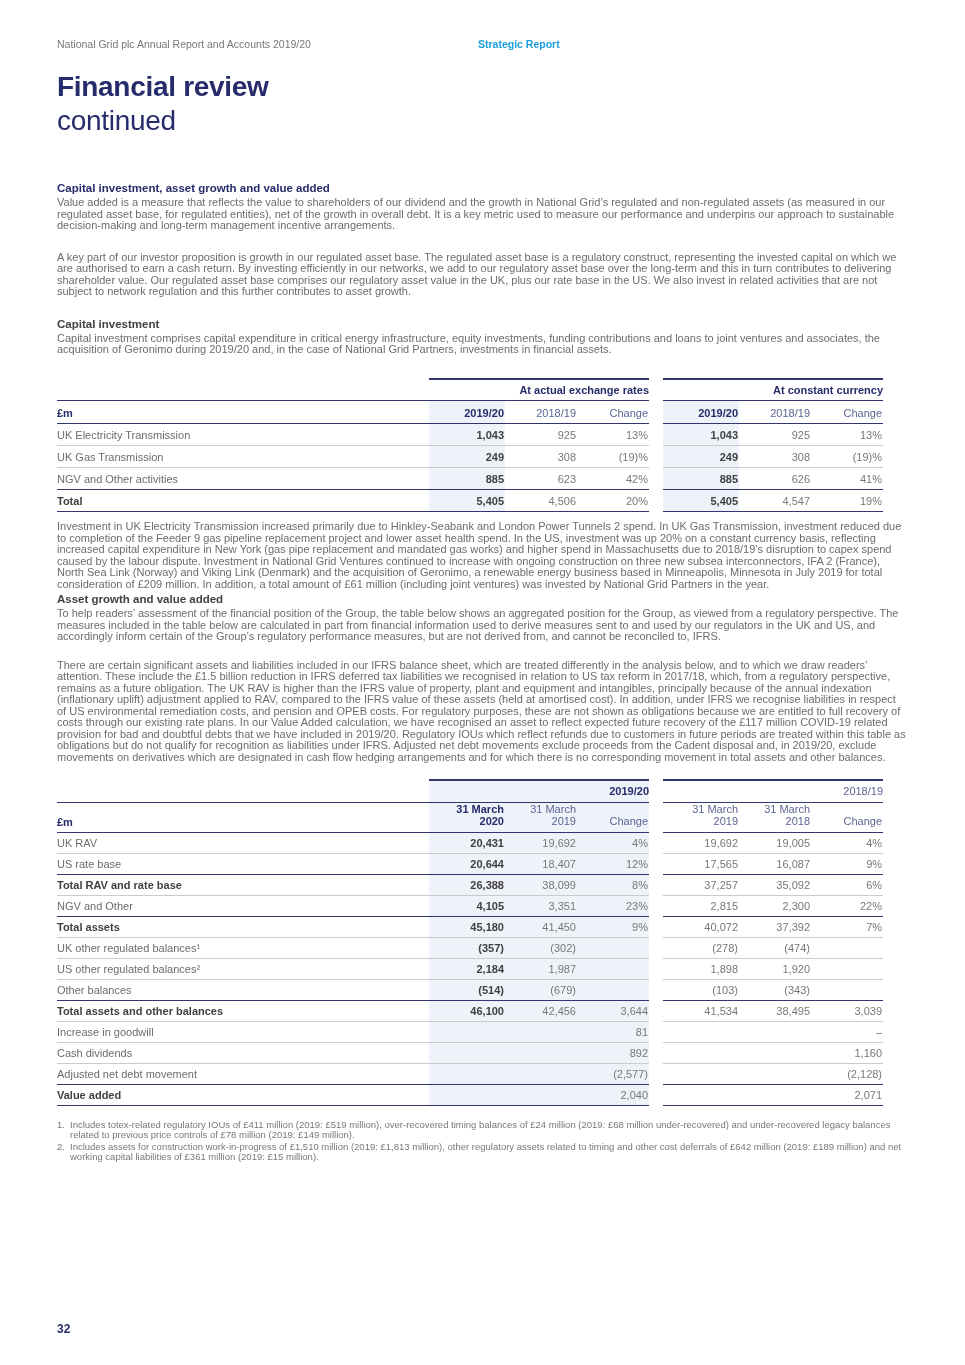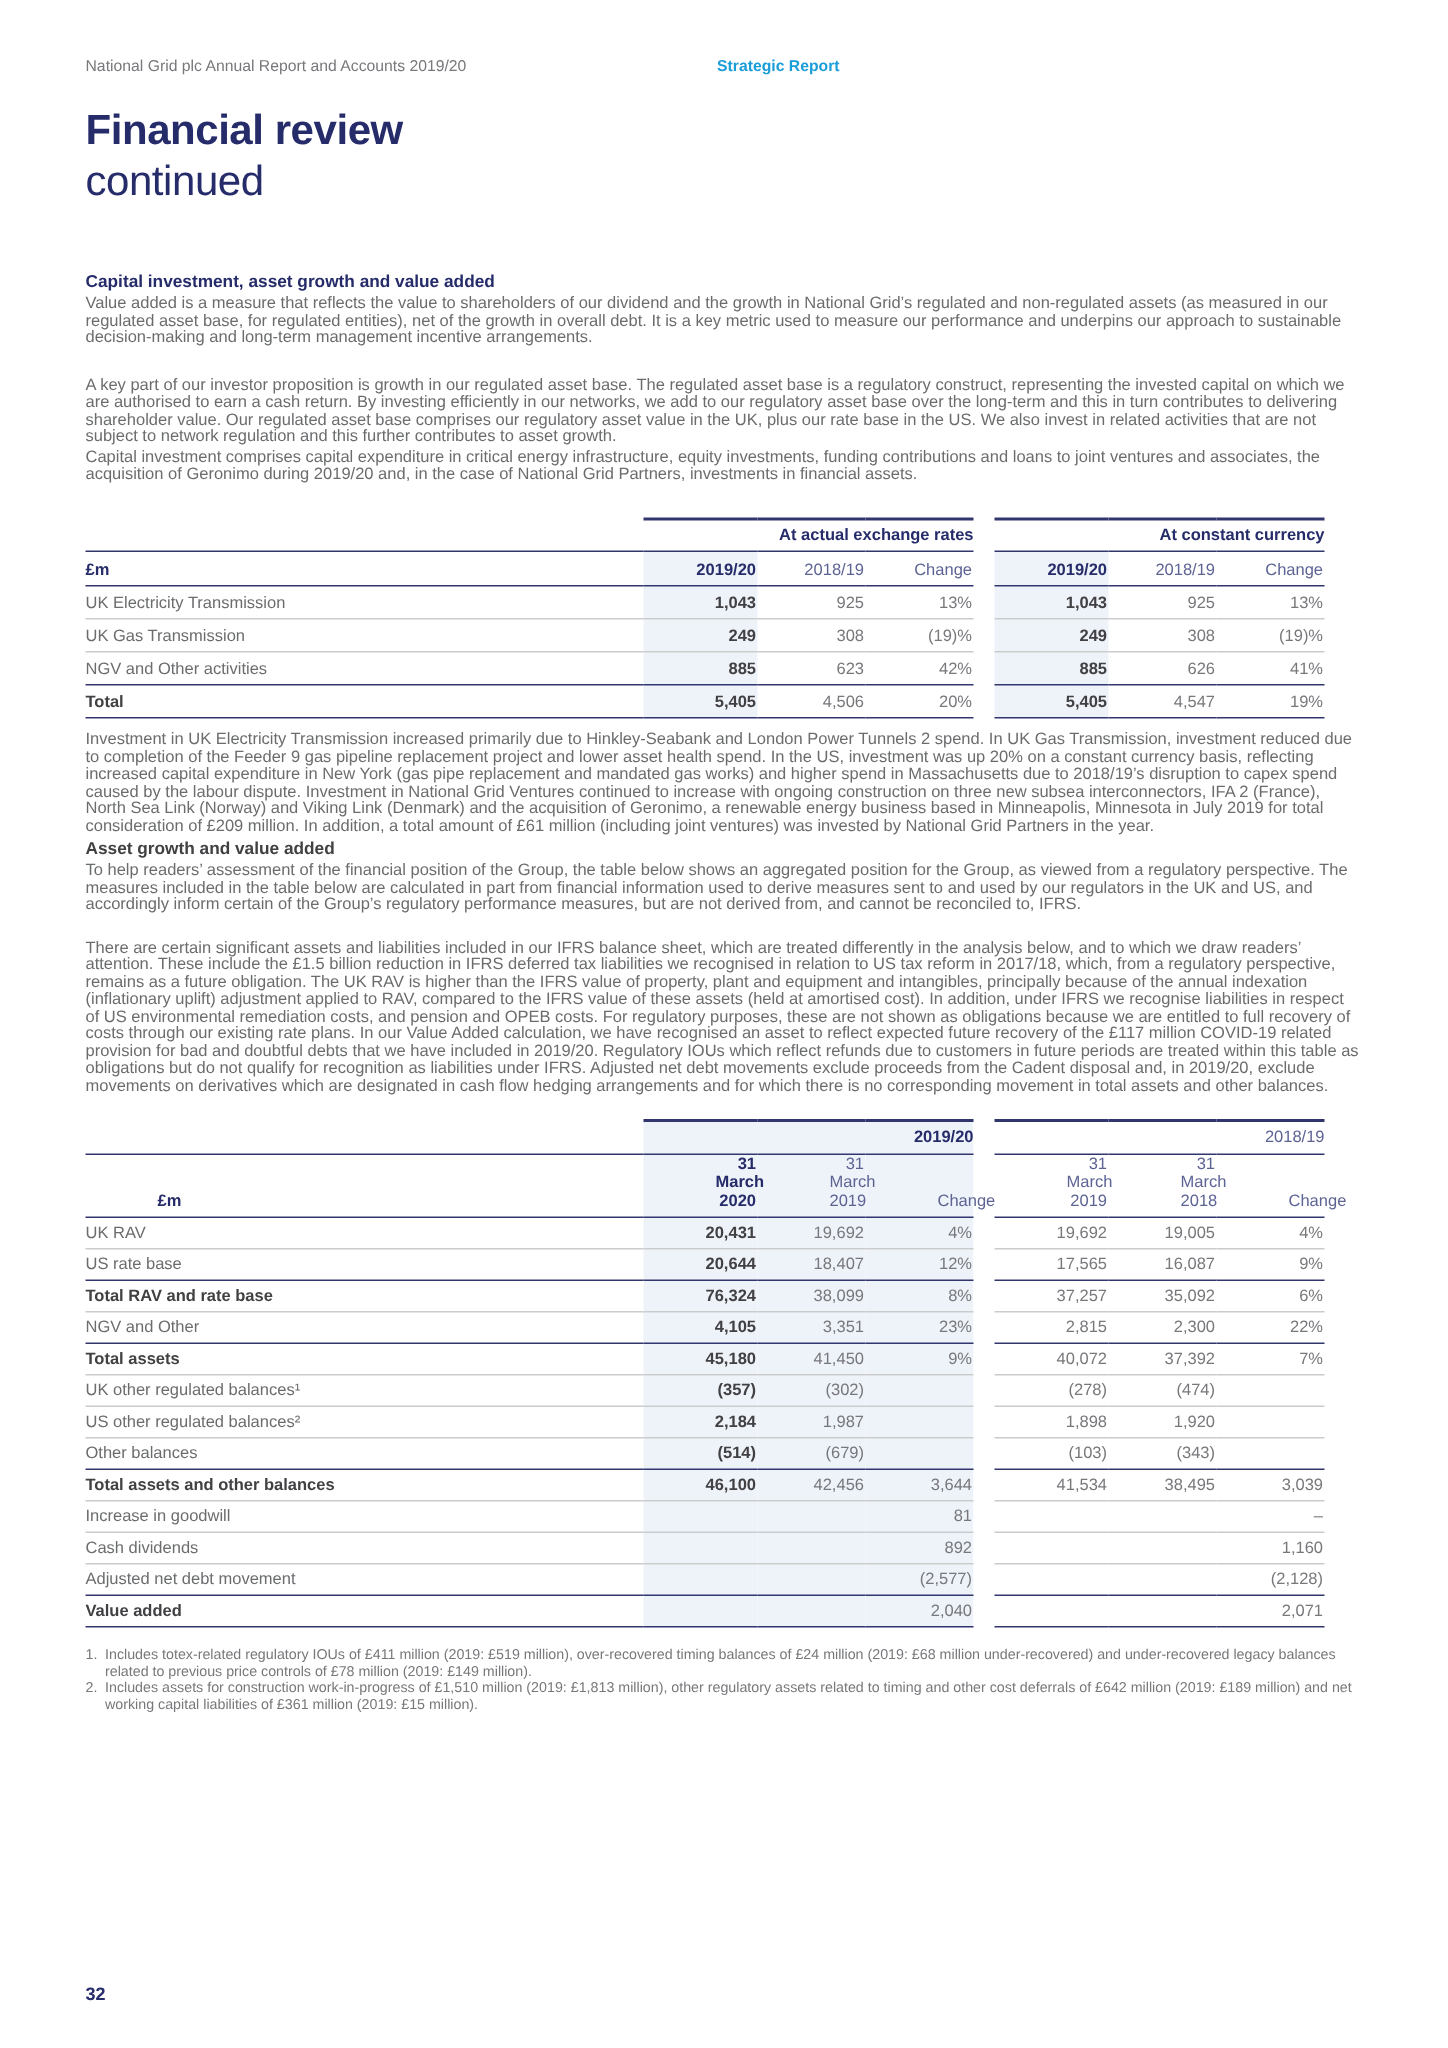--- a/index.html
+++ b/index.html
@@ -70,21 +70,21 @@
   tbody td.lbl{text-align:left;color:var(--body);}
   tbody td.lbl.b{font-weight:bold;color:var(--dark);}
   tbody td.val{text-align:right;color:var(--val);padding-right:1px;}
   tbody td.val.b{font-weight:bold;color:var(--dark);}
   tr.r-gray td:not(.gap){border-top:1px solid var(--gray-line);}
   tr.r-navy td:not(.gap){border-top:1.5px solid var(--line-navy);}
   tr.r-last td:not(.gap){border-bottom:1.5px solid var(--line-navy);}
   table.t1 tbody td{height:22px;}
   table.t2 tbody td{height:21px;}
   table.t1 .colhead,table.t1 .unit{height:23px;}
-  table.t2 .colhead,table.t2 .unit{height:30px;padding-left:48px;}
+  table.t2 .colhead,table.t2 .unit{height:30px;}
   
   .footnotes{margin-top:14px;width:851px;}
   .fn{display:flex;font-size:9.5px;line-height:10.5px;color:#77787b;margin-bottom:1px;}
   .fn .num{width:13px;flex:none;}
   .fn .txt{flex:1;}
   
   .pagenum{position:absolute;left:57px;top:1322px;font-size:12px;font-weight:bold;color:var(--navy);}
 </style>
 </head>
 <body>
@@ -99,20 +99,21 @@
 
     <div class="title">
       <div class="main">Financial review</div>
       <div class="cont">continued</div>
     </div>
 
     <div class="h-sec">Capital investment, asset growth and value added</div>
     <p class="body mt2">Value added is a measure that reflects the value to shareholders of our dividend and the growth in National Grid’s regulated and non-regulated assets (as measured in our regulated asset base, for regulated entities), net of the growth in overall debt. It is a key metric used to measure our performance and underpins our approach to sustainable decision-making and long-term management incentive arrangements.</p>
     <p class="body mt20">A key part of our investor proposition is growth in our regulated asset base. The regulated asset base is a regulatory construct, representing the invested capital on which we are authorised to earn a cash return. By investing efficiently in our networks, we add to our regulatory asset base over the long-term and this in turn contributes to delivering shareholder value. Our regulated asset base comprises our regulatory asset value in the UK, plus our rate base in the US. We also invest in related activities that are not subject to network regulation and this further contributes to asset growth.</p>
 
+    <div class="h-sub mt20">Capital investment</div>
     <p class="body mt2">Capital investment comprises capital expenditure in critical energy infrastructure, equity investments, funding contributions and loans to joint ventures and associates, the acquisition of Geronimo during 2019/20 and, in the case of National Grid Partners, investments in financial assets.</p>
 
     <table class="t1 mt22">
         <colgroup>
           <col style="width: 372px;">
           <col style="width: 76px;">
           <col style="width: 72px;">
           <col style="width: 72px;">
           <col style="width: 14px;">
           <col style="width: 76px;">
@@ -236,21 +237,21 @@
             <td class="val b shade">20,644</td>
             <td class="val shade">18,407</td>
             <td class="val shade">12%</td>
             <td class="gap"></td>
             <td class="val">17,565</td>
             <td class="val">16,087</td>
             <td class="val">9%</td>
           </tr>
           <tr class="r-navy">
             <td class="lbl b">Total RAV and rate base</td>
-            <td class="val b shade">76,324</td>
+            <td class="val b shade">26,388</td>
             <td class="val shade">38,099</td>
             <td class="val shade">8%</td>
             <td class="gap"></td>
             <td class="val">37,257</td>
             <td class="val">35,092</td>
             <td class="val">6%</td>
           </tr>
           <tr class="r-gray">
             <td class="lbl">NGV and Other</td>
             <td class="val b shade">4,105</td>

